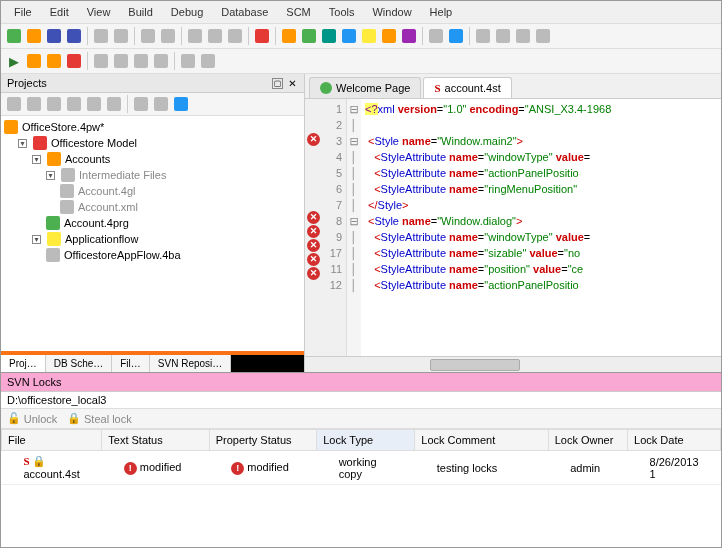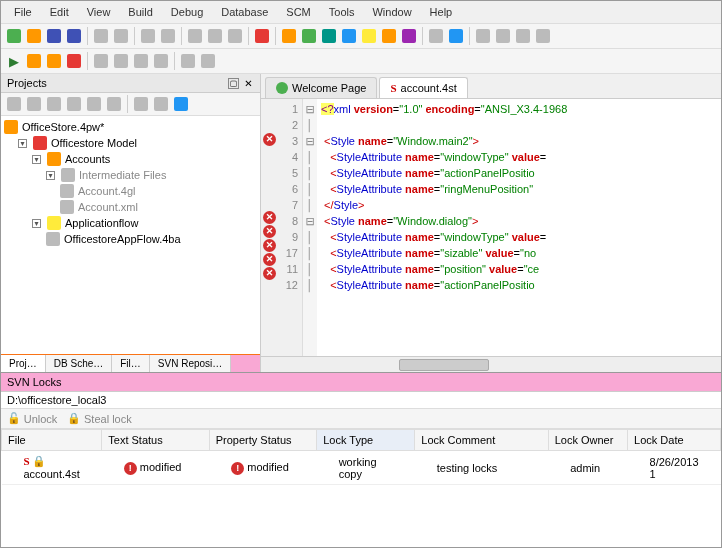--- a/index.html
+++ b/index.html
@@ -7,33 +7,33 @@
 
   .menubar { display: flex; background: #f0f0f0; padding: 2px 4px; border-bottom: 1px solid #ddd; }
   .menubar span { padding: 3px 9px; color: #333; cursor: default; }
 
   .toolbar { display: flex; gap: 2px; padding: 3px 4px; background: #f5f5f5; border-bottom: 1px solid #ddd; flex-wrap: wrap; align-items: center; }
   .tb-btn { width: 18px; height: 18px; display:flex; align-items:center; justify-content:center; border-radius:2px; }
   .tb-sep { width:1px; height:18px; background:#ccc; margin:0 2px; }
 
   .main-area { display:flex; height: 298px; }
   
-  .projects-panel { width: 260px; display:flex; flex-direction:column; border-right:1px solid #ccc; background:#fff; }
+  .projects-panel { width: 304px; display:flex; flex-direction:column; border-right:1px solid #ccc; background:#fff; }
   .panel-header { display:flex; align-items:center; justify-content:space-between; background:#e8e8e8; padding:3px 6px; border-bottom:1px solid #ccc; font-size:11px; }
   .panel-header .ctrls { display:flex; gap:4px; }
   .panel-toolbar { display:flex; gap:2px; padding:2px 4px; background:#f5f5f5; border-bottom:1px solid #ddd; }
   .tree { flex:1; overflow:auto; padding:3px; background:#fff; }
   .tree-item { display:flex; align-items:center; gap:4px; padding:1px 0; white-space:nowrap; }
   .tree-item.d1 { padding-left: 14px; }
   .tree-item.d2 { padding-left: 28px; }
   .tree-item.d3 { padding-left: 42px; }
   .tree-item.d4 { padding-left: 56px; }
   .tree-icon { width:14px; height:14px; display:inline-flex; align-items:center; justify-content:center; }
   .expander { width:9px; height:9px; border:1px solid #888; font-size:8px; line-height:7px; text-align:center; color:#555; margin-right:2px; }
-  .bottom-tabs { display:flex; background:#f9a8d4; border-top:1px solid #f97316; }
+  .bottom-tabs { display:flex; background:#000000; border-top:4px solid #f97316; }
   .bottom-tabs .tab { padding:3px 8px; border-right:1px solid #ccc; background:#f5f5f5; font-size:10px; }
   .bottom-tabs .tab.active { background:#fff; }
 
   .editor-area { flex:1; display:flex; flex-direction:column; background:#fff; }
   .editor-tabs { display:flex; background:#f0f0f0; border-bottom:1px solid #ccc; padding-top:3px; gap:2px; padding-left:4px; }
   .editor-tab { display:flex; align-items:center; gap:4px; padding:4px 10px; background:#e8e8e8; border:1px solid #ccc; border-bottom:none; border-radius:3px 3px 0 0; }
   .editor-tab.active { background:#fff; }
   .code-area { flex:1; display:flex; font-family:'Courier New',monospace; font-size:11px; overflow:hidden; }
   .gutter-err { width:18px; background:#f0f0f0; padding-top:2px;}
   .err-mark { width:14px; height:14px; margin:0 auto 0; }
@@ -275,20 +275,26 @@
         <span class="tree-icon">
             <span class="sq c-gray"></span>
           </span>
         <span style="color:#888">Account.4gl</span>
       </div>
       <div class="tree-item d4">
         <span class="tree-icon">
             <span class="sq c-gray"></span>
           </span>
         <span style="color:#888">Account.xml</span>
+      </div>
+      <div class="tree-item d3">
+        <span class="tree-icon">
+            <span class="sq c-green"></span>
+          </span>
+        <span>Account.4prg</span>
       </div>
       <div class="tree-item d2">
         <span class="expander">▾</span>
         <span class="tree-icon">
             <span class="sq c-yellow"></span>
           </span>
         <span>Applicationflow</span>
       </div>
       <div class="tree-item d3">
         <span class="tree-icon">

